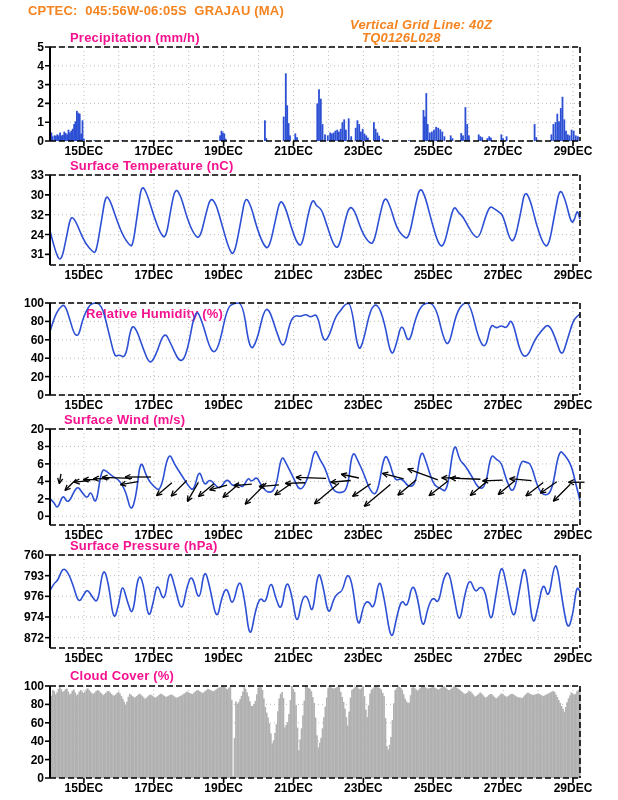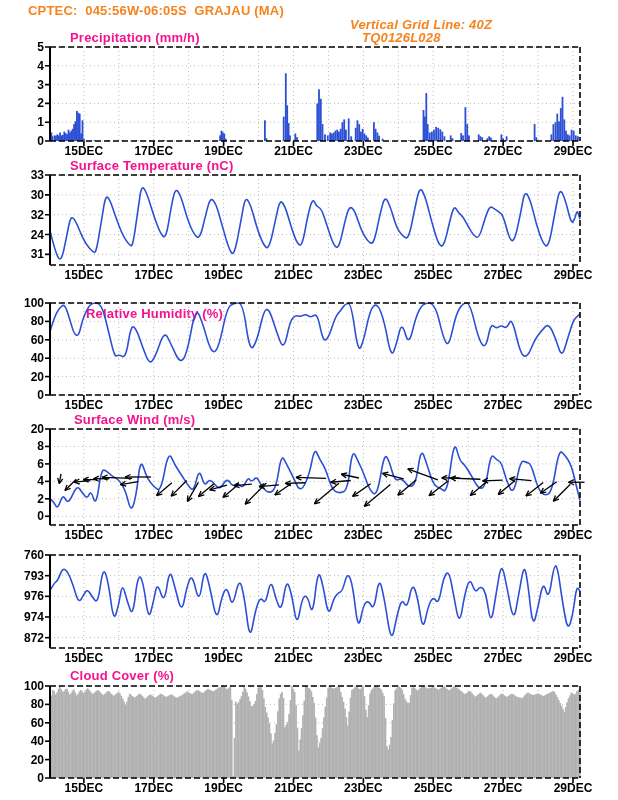--- a/index.html
+++ b/index.html
@@ -17,21 +17,22 @@
 <body>
 
 <div class="page">
   <div class="hdr orange" style="left:28px;top:3px;">CPTEC:  045:56W-06:05S  GRAJAU (MA)</div>
   <div class="hdr orange right-align" style="right:18px;top:17px;width:250px;">Vertical Grid Line: 40Z</div>
   <div class="hdr orange right-align" style="right:6px;top:30px;width:250px;">TQ0126L028</div>
 
   <div class="panel-title" style="left:70px;top:30px;">Precipitation (mm/h)</div>
   <div class="panel-title" style="left:70px;top:158px;">Surface Temperature (nC)</div>
   <div class="panel-title" style="left:86px;top:286px;margin-top:20px;">Relative Humidity (%)</div>
-  <div class="panel-title" style="left:74px;top:412px;">Surface Wind (m/s)</div>
+  <div class="panel-title" style="left:64px;top:412px;">Surface Wind (m/s)</div>
+  <div class="panel-title" style="left:70px;top:538px;">Surface Pressure (hPa)</div>
   <div class="panel-title" style="left:70px;top:668px;">Cloud Cover (%)</div>
 
   <svg class="plot-svg" id="svg0" width="530" height="94" style="left: 50px; top: 47px;">
       <line x1="33.88925510876733" y1="0" x2="33.88925510876733" y2="94" stroke="#bdbdbd" stroke-width="1" stroke-dasharray="1 3"></line>
       <line x1="68.82663150955837" y1="0" x2="68.82663150955837" y2="94" stroke="#bdbdbd" stroke-width="1" stroke-dasharray="1 3"></line>
       <line x1="103.7640079103494" y1="0" x2="103.7640079103494" y2="94" stroke="#bdbdbd" stroke-width="1" stroke-dasharray="1 3"></line>
       <line x1="138.70138431114043" y1="0" x2="138.70138431114043" y2="94" stroke="#bdbdbd" stroke-width="1" stroke-dasharray="1 3"></line>
       <line x1="173.63876071193147" y1="0" x2="173.63876071193147" y2="94" stroke="#bdbdbd" stroke-width="1" stroke-dasharray="1 3"></line>
       <line x1="208.5761371127225" y1="0" x2="208.5761371127225" y2="94" stroke="#bdbdbd" stroke-width="1" stroke-dasharray="1 3"></line>
       <line x1="243.51351351351354" y1="0" x2="243.51351351351354" y2="94" stroke="#bdbdbd" stroke-width="1" stroke-dasharray="1 3"></line>

